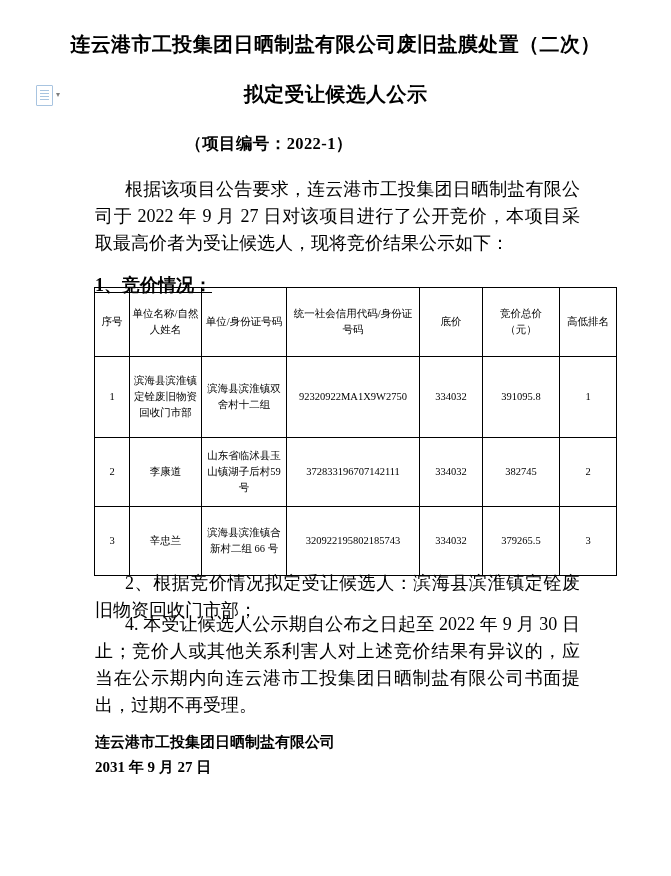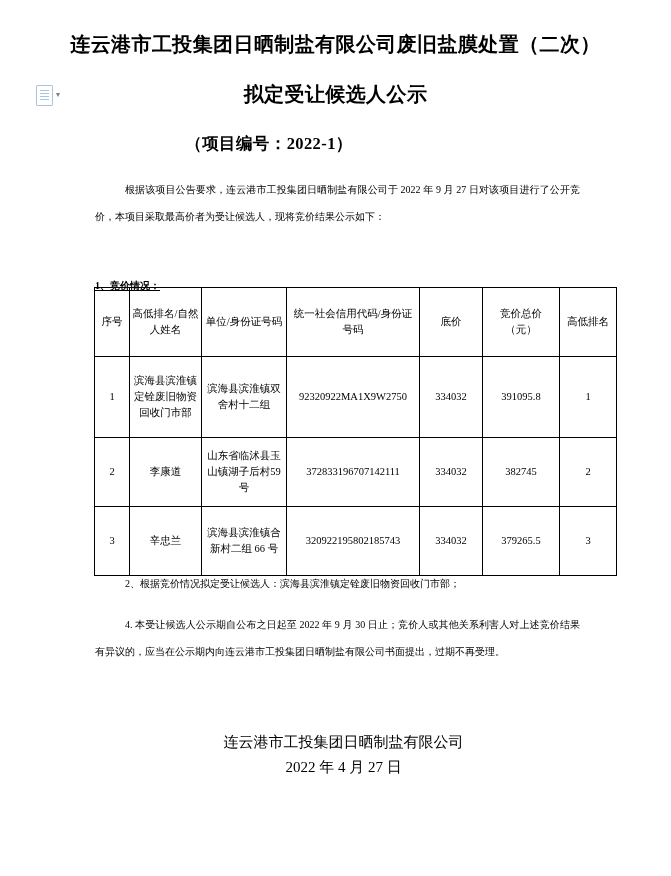--- a/index.html
+++ b/index.html
@@ -66,21 +66,21 @@
     text-align: center;
     font-weight: bold;
     font-size: 20px;
     letter-spacing: 0.4px;
   }
   .t1 { position: absolute; left: 0; top: 31px; width: 671px; }
   .t2 { position: absolute; left: 0; top: 81px; width: 671px; }
   .t3 { position: absolute; left: 0; top: 133px; width: 538px; font-size: 16.5px; }
   .para {
     position: absolute;
-    font-size: 10px;
+    font-size: 18px;
     line-height: 27px;
     text-align: justify;
   }
   .p-intro {
     left: 95px;
     top: 176px;
     width: 485px;
     text-indent: 30px;
   }
   .p-sec1 {
@@ -139,27 +139,28 @@
   .contact {
     position: absolute;
     left: 95px;
     top: 676px;
     width: 485px;
     font-size: 15px;
     line-height: 25px;
   }
   .signature {
     position: absolute;
-    left: 101px;
+    left: 95px;
     top: 730px;
     width: 485px;
     font-size: 15px;
     line-height: 25px;
-    text-align: center;
+    text-align: left;
     padding-right: 8px;
+    font-weight: bold;
   }
 </style>
 </head>
 <body>
 
 <div class="page">
 
   <div class="doc-icon">
     <span class="page-glyph"></span>
     <span class="caret">▾</span>
@@ -172,21 +173,21 @@
     <div class="title-line t3">（项目编号：2022-1）</div>
 
     <div class="para p-intro">根据该项目公告要求，连云港市工投集团日晒制盐有限公司于 2022 年 9 月 27 日对该项目进行了公开竞价，本项目采取最高价者为受让候选人，现将竞价结果公示如下：</div>
 
     <div class="para p-sec1">1、竞价情况：</div>
 
     <table class="bid">
       <thead>
         <tr>
           <td class="col-0">序号</td>
-          <td class="col-1">高低排名/自然人姓名</td>
+          <td class="col-1">单位名称/自然人姓名</td>
           <td class="col-2">单位/身份证号码</td>
           <td class="col-3">统一社会信用代码/身份证号码</td>
           <td class="col-4">底价</td>
           <td class="col-5">竞价总价（元）</td>
           <td class="col-6">高低排名</td>
         </tr>
       </thead>
       <tbody>
         <tr class="tall">
           <td>1</td>
@@ -219,17 +220,17 @@
     </table>
 
     <div class="para p-sec2">2、根据竞价情况拟定受让候选人：滨海县滨淮镇定铨废旧物资回收门市部；</div>
     <div class="para p-sec3">4. 本受让候选人公示期自公布之日起至 2022 年 9 月 30 日止；竞价人或其他关系利害人对上述竞价结果有异议的，应当在公示期内向连云港市工投集团日晒制盐有限公司书面提出，过期不再受理。</div>
 
     <div class="contact">
     </div>
 
     <div class="signature">
       <div>连云港市工投集团日晒制盐有限公司</div>
-      <div>2022 年 4 月 27 日</div>
+      <div>2031 年 9 月 27 日</div>
     </div>
 
   </div>
 </div>
 
 </body></html>

